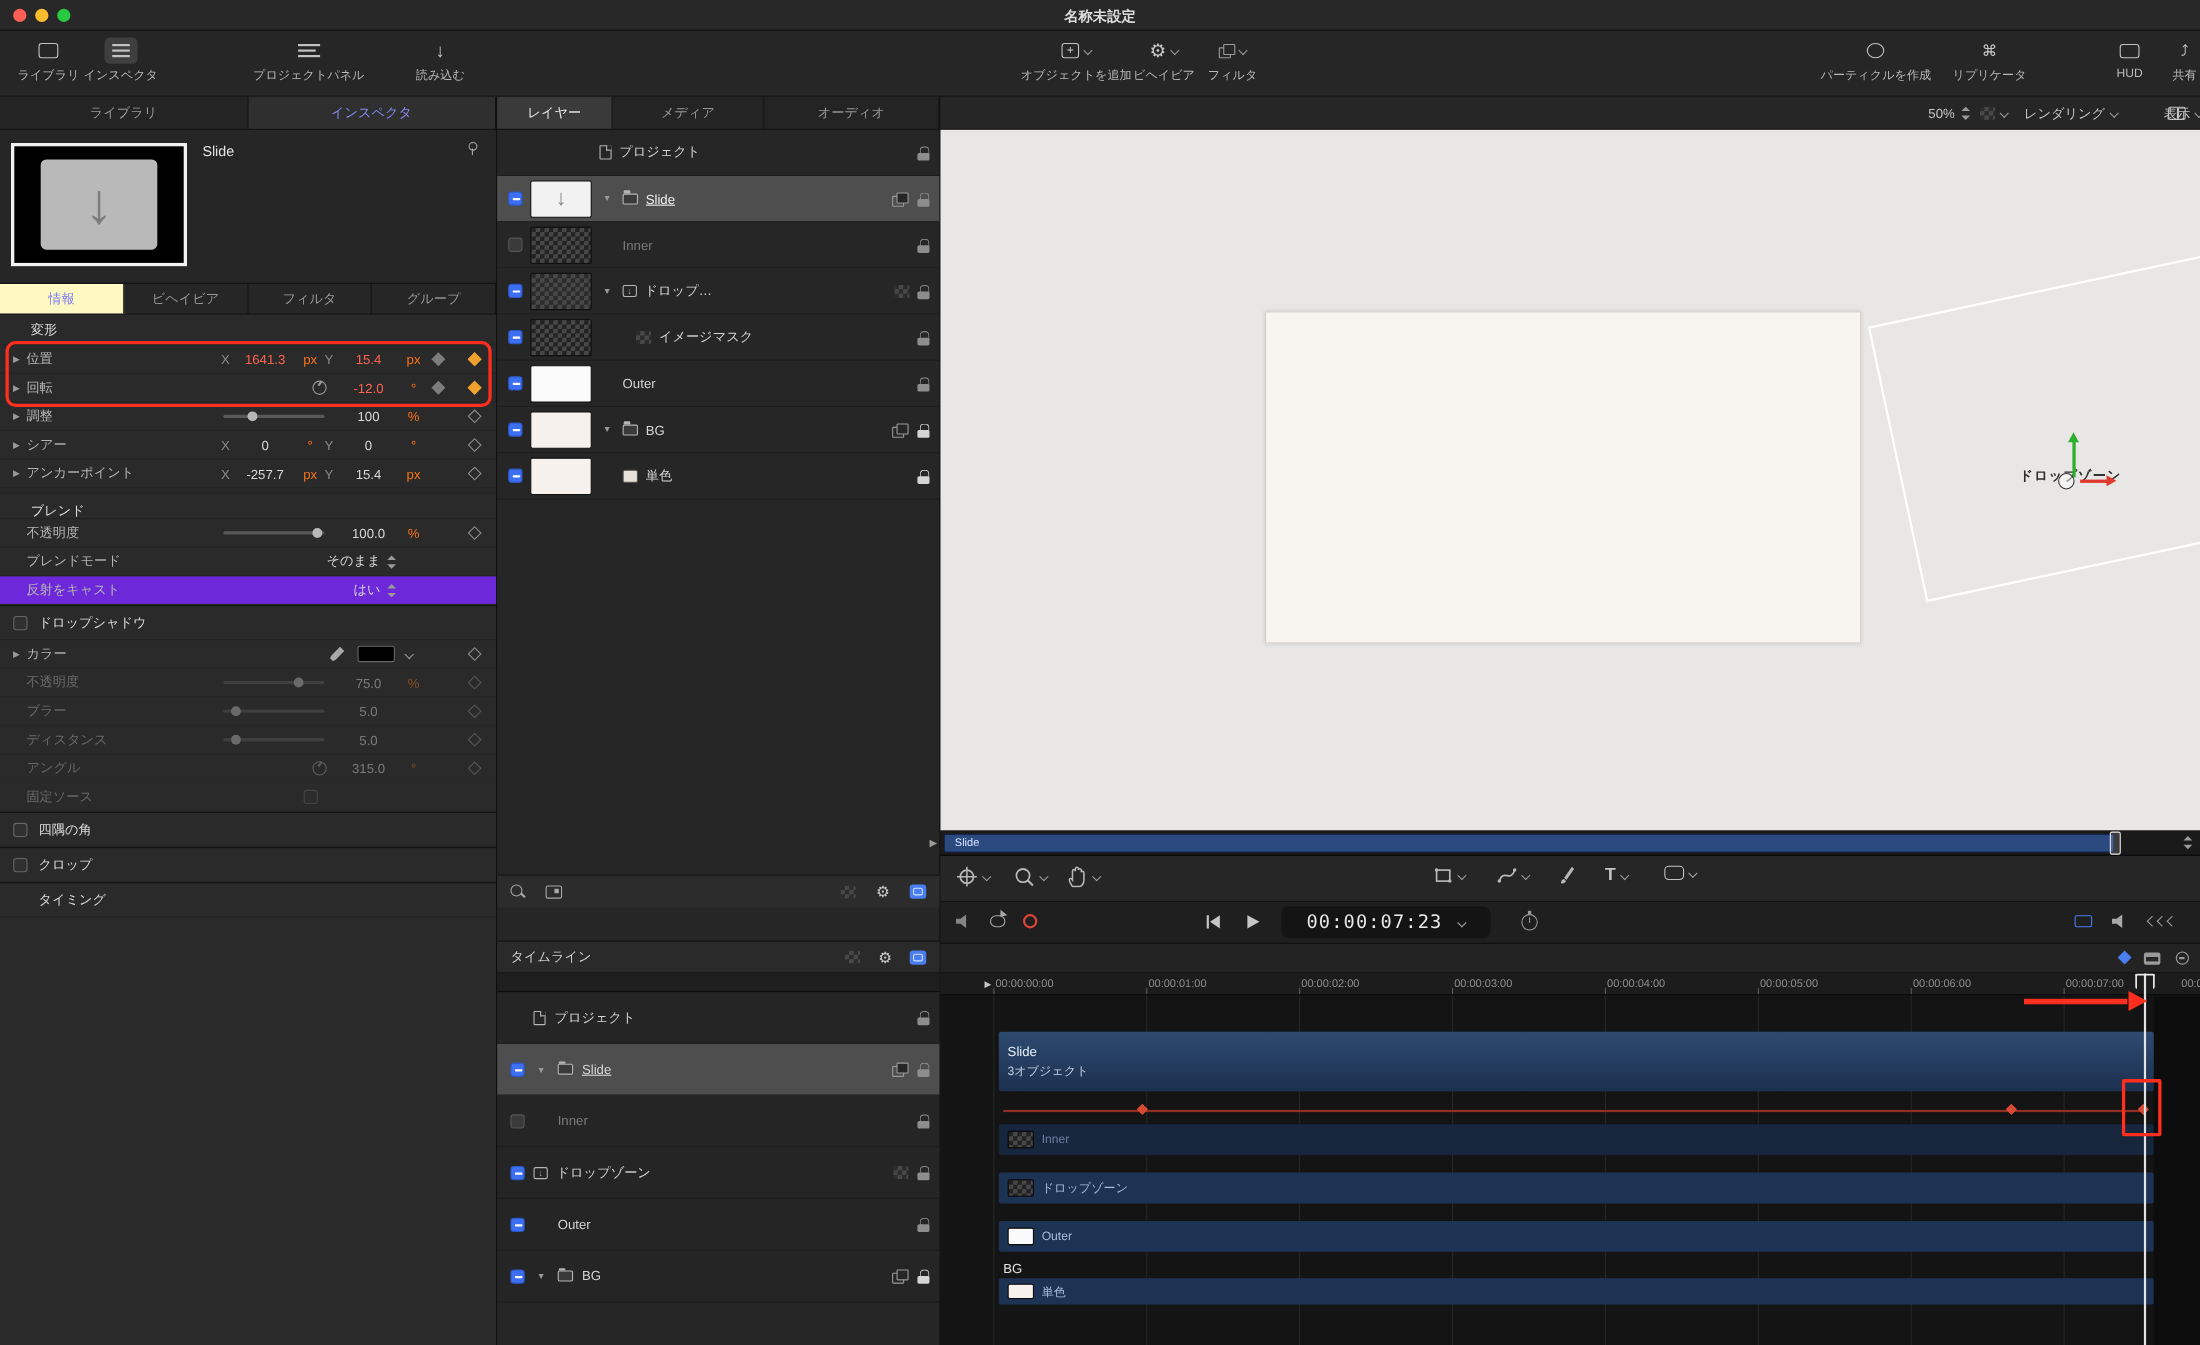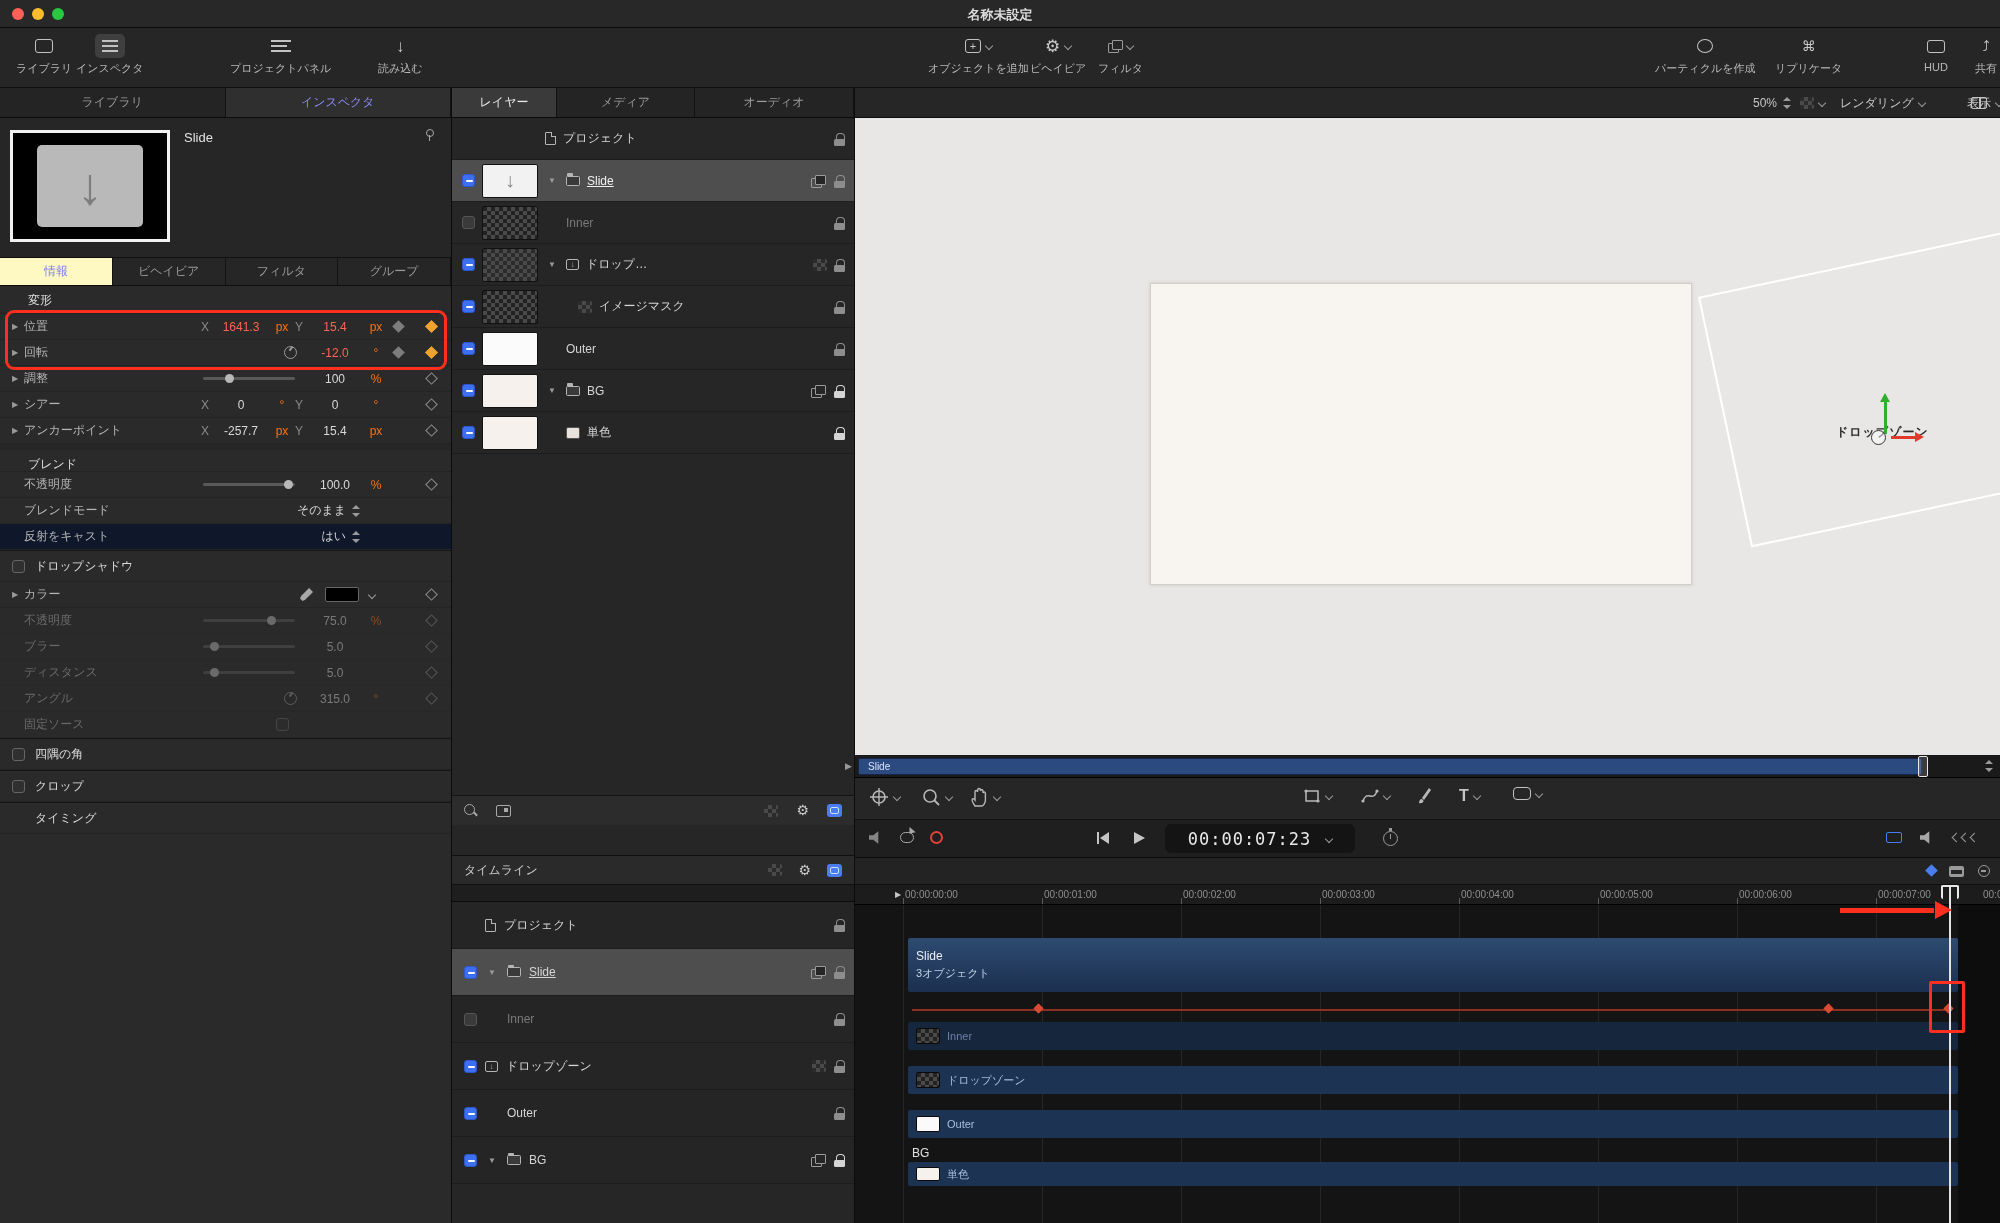--- a/index.html
+++ b/index.html
@@ -88,21 +88,21 @@
 .ptab.onw{background:#3a3a3a;color:#e8e8e8}
 #preview-band{position:relative;height:140px;background:#262626;border-bottom:1px solid #101010}
 #thumb{position:absolute;left:10px;top:12px;width:160px;height:112px;background:#000;border:3px solid #f2f2f2}
 #thumb .slidegfx{position:absolute;left:24px;top:12px;width:106px;height:82px;background:#b9b9b9;border-radius:5px;display:flex;align-items:center;justify-content:center}
 #thumb .slidegfx span{font-size:52px;color:#7d7d7d;line-height:1}
 #insp-tabs{display:flex;height:28px;background:#202020;border-bottom:1px solid #0e0e0e}
 .itab{flex:1;display:flex;align-items:center;justify-content:center;font-size:12px;color:#9a9a9a;border-right:1px solid #131313;background:#262626}
 .itab.on{background:#fef9c3;color:#7d7df5}
 .sec-h{height:28px;line-height:28px;padding-left:28px;color:#dcdcdc;font-size:12px;border-bottom:1px solid #232323;background:#2a2a2a}
 .irow{display:grid;grid-template-columns:16px 118px 1fr 26px 40px;align-items:center;height:26px;padding-left:8px;border-bottom:1px solid #242424;background:#2a2a2a}
-.irow.dark{background:#0f172a}
+.irow.dark{background:#6d28d9}
 .irow .lab{color:#b5b5b5;white-space:nowrap;overflow:hidden}
 .ctrl{display:flex;align-items:center;justify-content:flex-end}
 .ax{color:#8a8a8a;width:16px;text-align:center}
 .val{width:56px;text-align:center;color:#d8d8d8}
 .val.red{color:#ff6352}
 .un{color:#f97316;width:22px;padding-left:4px;text-align:center}
 .animbtn{display:inline-block;width:9px;height:9px;background:#7d7d7d;transform:rotate(45deg);justify-self:center}
 .kfcell{justify-self:center}
 .hdr-row{display:flex;align-items:center;gap:10px;height:32px;padding-left:12px;border-bottom:1px solid #232323;border-top:1px solid #151515;color:#dcdcdc}
 .dim{opacity:.45}

